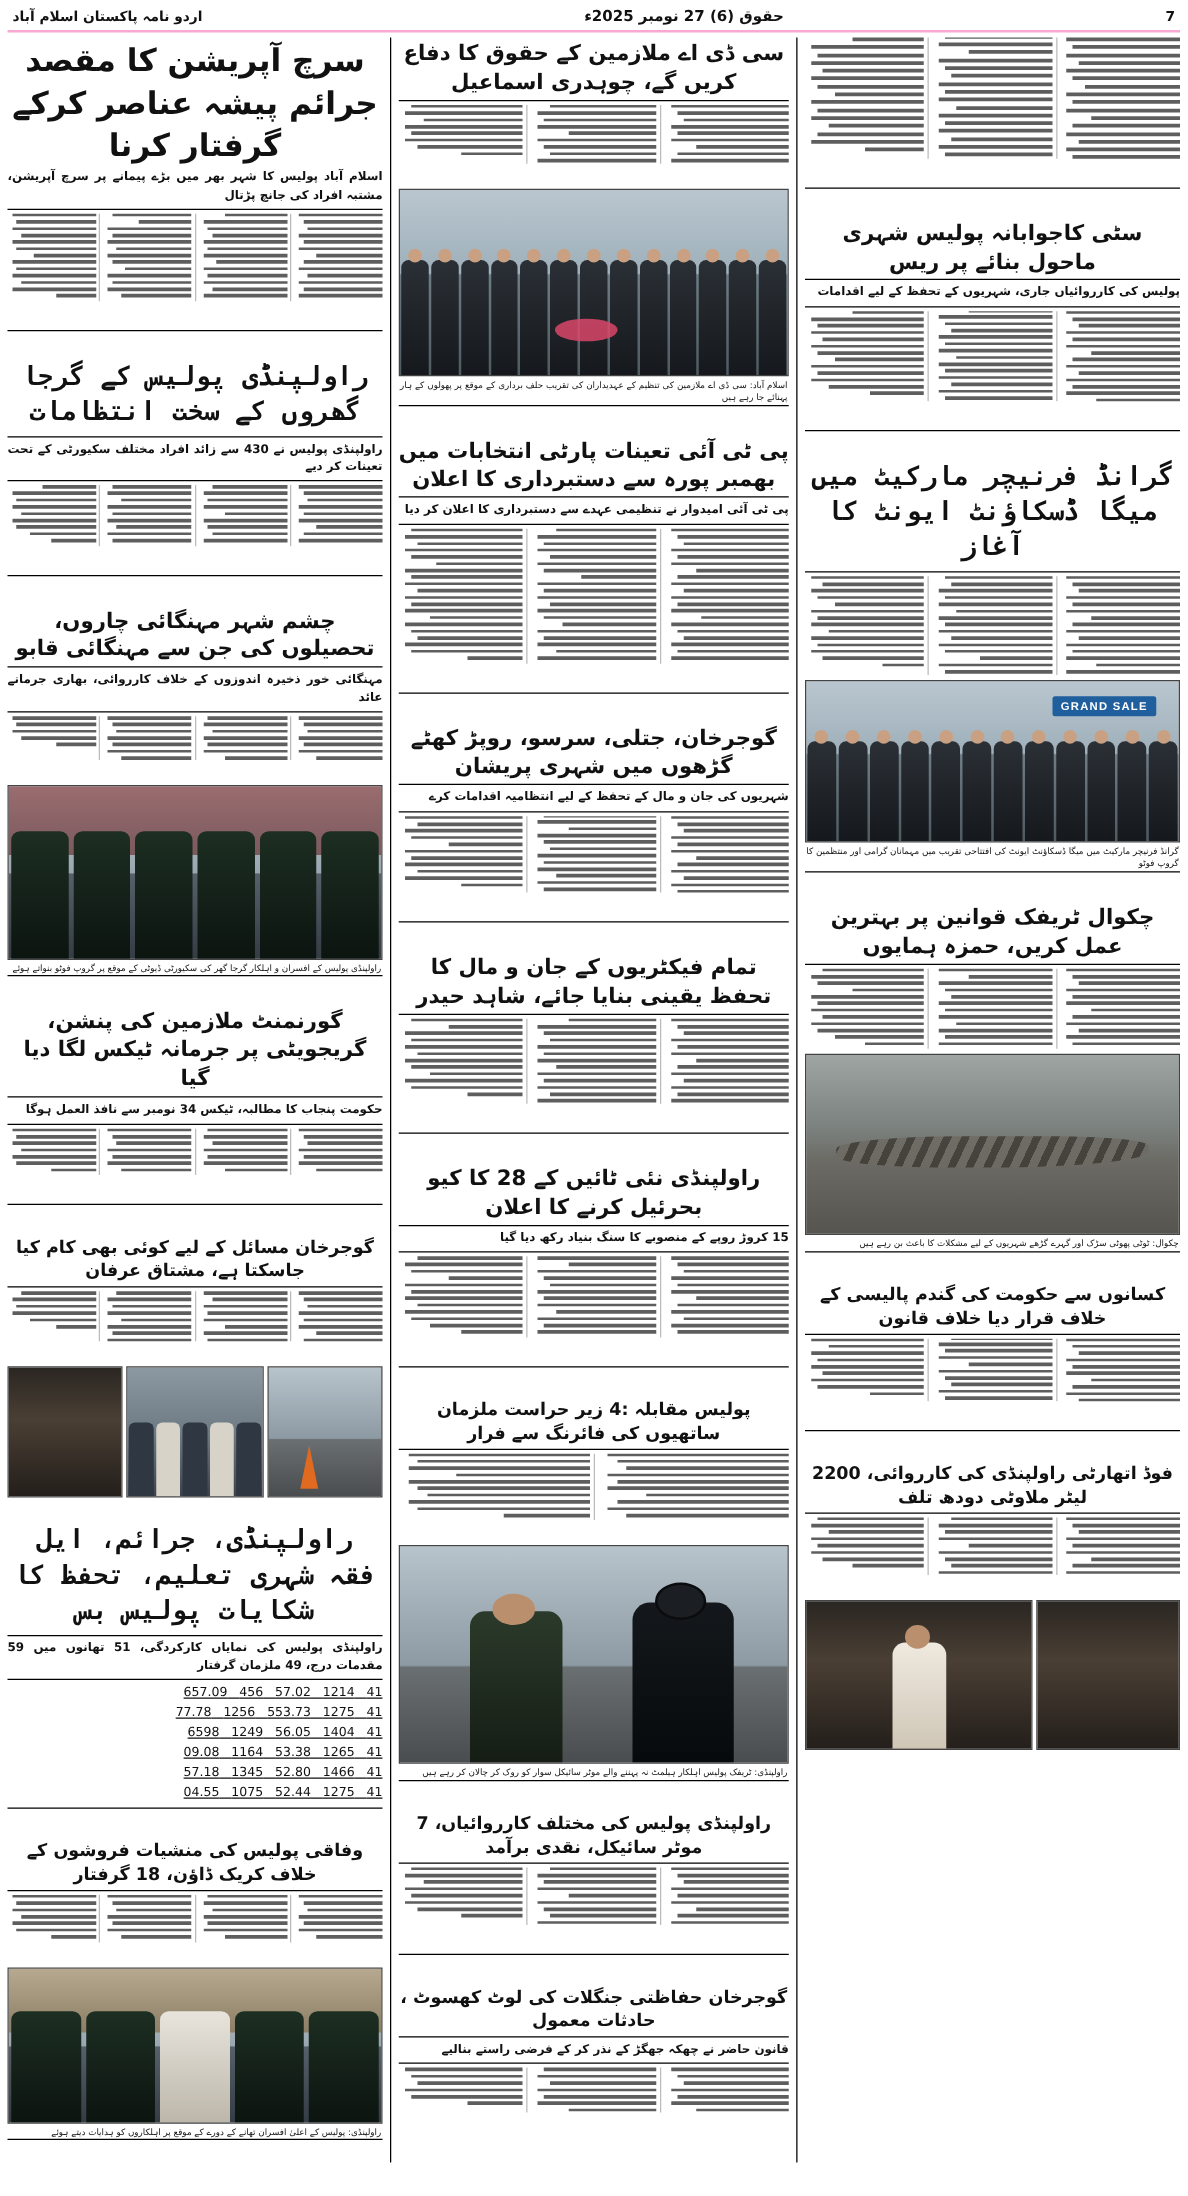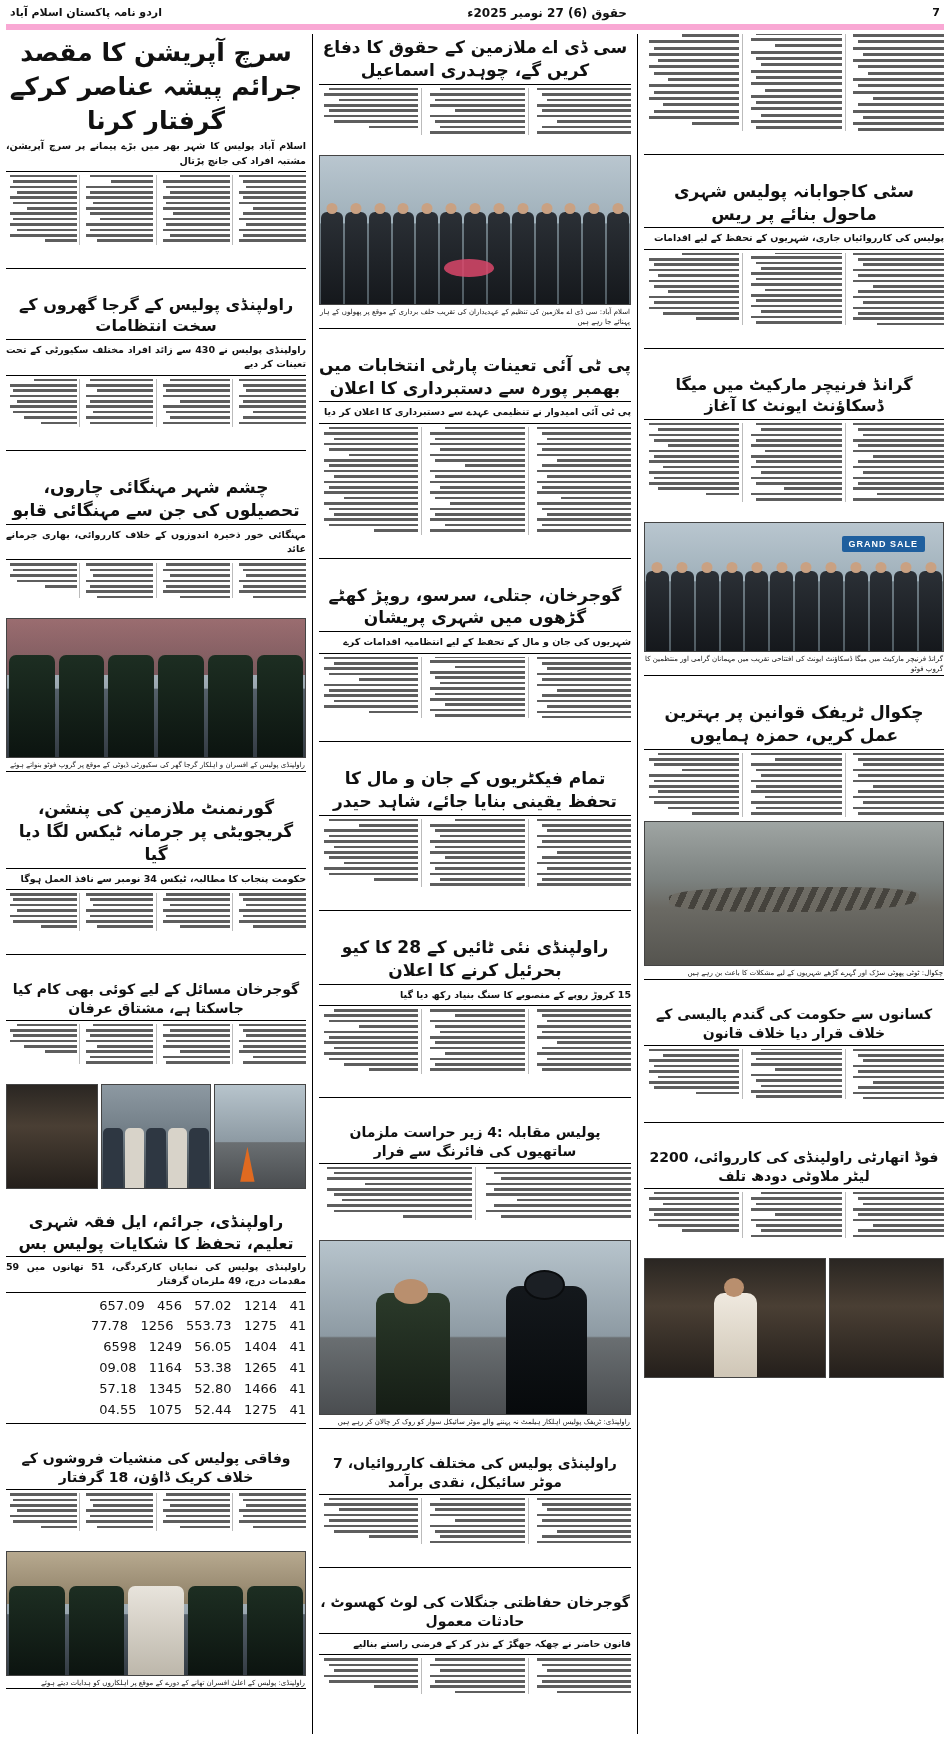--- a/index.html
+++ b/index.html
@@ -13,22 +13,22 @@
   }
   .page{
     width:950px;height:1757px;
     box-sizing:border-box;
     padding:4px 6px 6px 6px;
     position:relative;
     background:#fff;
   }
   
   .masthead{
-    display:flex;flex-direction:row-reverse;align-items:flex-start;justify-content:space-between;
-    border-bottom:6px solid #f9a8d4;
+    display:flex;flex-direction:row-reverse;align-items:flex-end;justify-content:space-between;
+    border-bottom:2px solid #f9a8d4;
     padding:2px 4px 4px 4px;
     margin-bottom:4px;
     gap:41px;
   }
   .masthead .mh-right,.masthead .mh-left{font-size:11px;font-weight:bold;letter-spacing:0;}
   .masthead .mh-center{font-size:12px;font-weight:bold;}
   
   .columns{
     display:flex;flex-direction:row;
     gap:6px;
@@ -42,21 +42,21 @@
   .c-mid{width:312px;border-right:1px solid #000;border-left:1px solid #000;padding:0 6px;}
   .c-left{width:300px;}
   
   .hl{
     font-weight:bold;
     line-height:1.35;
     text-align:center;
     padding:2px 0;
   }
   .hl-xl{font-size:25px;}
-  .hl-lg{font-size:16px;}
+  .hl-lg{font-size:21px;font-family:Liberation Mono, monospace;}
   .hl-md{font-size:17px;}
   .hl-sm{font-size:14px;}
   .hl-rule{border-bottom:1px solid #000;padding-bottom:2px;margin-bottom:3px;}
   .subhead{
     font-size:9.5px;font-weight:bold;line-height:1.5;text-align:justify;
     border-bottom:1px solid #000;padding-bottom:3px;margin-bottom:3px;
   }
   
   .body{
     font-size:8px;line-height:1.55;text-align:justify;
@@ -110,21 +110,21 @@
   }
   .road-crack{
     position:absolute;left:8%;right:8%;top:45%;height:18%;
     background:repeating-linear-gradient(115deg,#3e3b35 0 6px,#6d6a62 6px 13px);
     border-radius:40% 30% 50% 35%;opacity:.85;
   }
   .ph-grid-3{display:flex;gap:3px;}
   .ph-grid-3 .photo{flex:1;}
   
   .stats{
-    font-size:13px;line-height:1.6;text-align:justify;
+    font-size:10px;line-height:1.6;text-align:justify;text-decoration:underline;
   }
   .thin-sep{height:1px;background:#000;margin:3px 0;}
 </style>
 </head>
 <body>
 
 <div class="page">
 
   <div class="masthead">
     <div class="mh-right">اردو نامہ پاکستان اسلام آباد</div>
@@ -284,21 +284,21 @@
           <span class="ln w90 dense"></span>
             <span class="ln w95 dense"></span>
             <span class="ln w80 dense"></span>
             <span class="ln w95 dense"></span>
           <span class="ln w90 dense"></span>
             <span class="ln w95 dense"></span>
             <span class="ln w85 dense"></span>
             <span class="ln w35 dense"></span>
         </div>
 
-        <div class="photo ph-group" style="height:130px;margin-top:20px;">
+        <div class="photo ph-group" style="height:130px;margin-top:4px;">
           <div class="sale-badge">GRAND SALE</div>
           <div class="figs">
             <i></i>
               <i></i>
               <i></i>
               <i></i>
               <i></i>
               <i></i>
               <i></i>
               <i></i>

